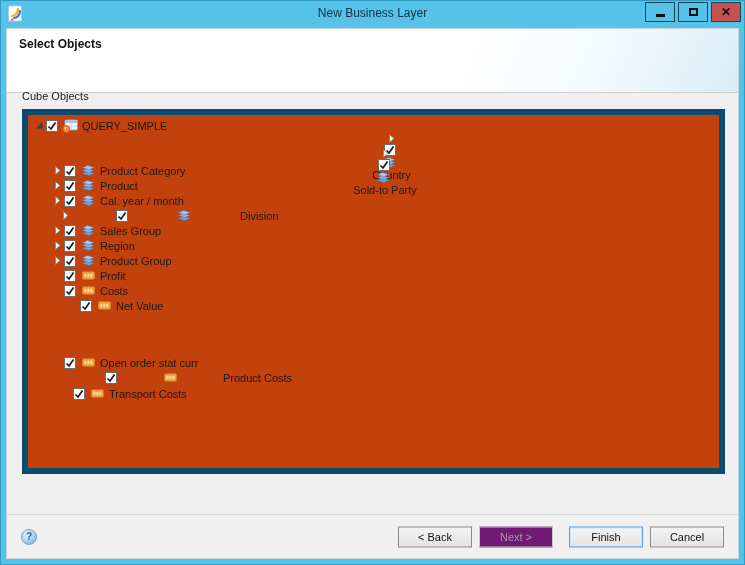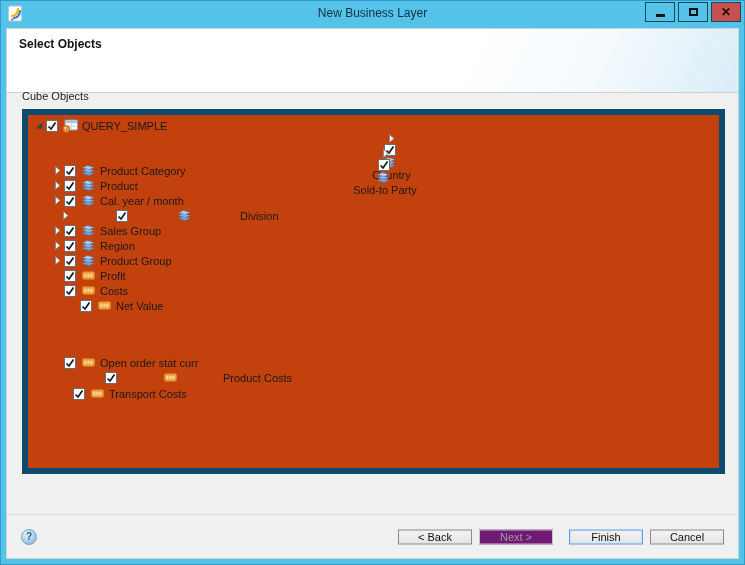--- a/index.html
+++ b/index.html
@@ -46,21 +46,21 @@
 
   
   .footer { position:absolute; left:0; right:0; bottom:0; height:44px;
             border-top:1px solid #d9d9d9; background:#f0f0f0; }
   .help-btn { position:absolute; left:14px; top:50%; transform:translateY(-50%);
               width:16px; height:16px; border-radius:50%;
               background:radial-gradient(circle at 35% 30%, #eaf5fd 0%, #a9cdea 55%, #79a9d4 100%);
               border:1px solid #7ba4c8; color:#2c5f8a; font-size:10px; font-weight:bold;
               display:flex; align-items:center; justify-content:center; }
   .btn-bar { position:absolute; right:14px; top:50%; transform:translateY(-50%); display:flex; }
-  .win-btn { width:74px; height:15px; font-family:"Liberation Sans",sans-serif; font-size:11px;
+  .win-btn { width:74px; height:21px; font-family:"Liberation Sans",sans-serif; font-size:11px;
              color:#111; background:linear-gradient(#f3f3f3,#e4e4e4);
              border:1px solid #8a8a8a; margin-left:7px; }
   .win-btn.disabled { color:#9e9e9e; background:#701a75; border-color:#c6c6c6; }
   .win-btn.focused { border-color:var(--focus_blue,#569de5); box-shadow:inset 0 0 0 1px #cfe3f5; }
 </style>
 </head>
 <body>
 
 <div class="window">
 

